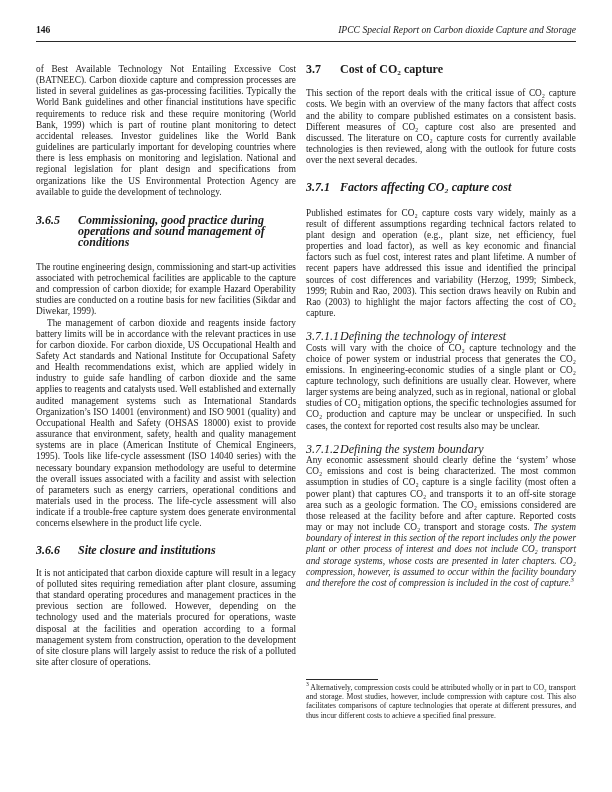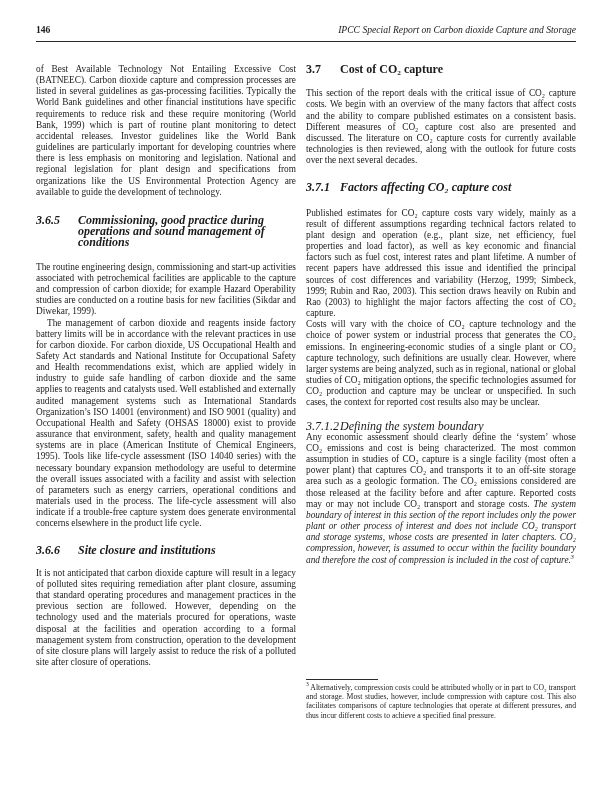--- a/index.html
+++ b/index.html
@@ -124,20 +124,24 @@
 
       <p class="body">This section of the report deals with the critical issue of CO₂ capture costs. We begin with an overview of the many factors that affect costs and the ability to compare published estimates on a consistent basis. Different measures of CO₂ capture cost also are presented and discussed. The literature on CO₂ capture costs for currently available technologies is then reviewed, along with the outlook for future costs over the next several decades.</p>
 
       <div class="head head-bold-italic h-371">
         <span class="num">3.7.1</span>
         <span class="txt">Factors affecting CO₂ capture cost</span>
       </div>
 
       <p class="body">Published estimates for CO₂ capture costs vary widely, mainly as a result of different assumptions regarding technical factors related to plant design and operation (e.g., plant size, net efficiency, fuel properties and load factor), as well as key economic and financial factors such as fuel cost, interest rates and plant lifetime. A number of recent papers have addressed this issue and identified the principal sources of cost differences and variability (Herzog, 1999; Simbeck, 1999; Rubin and Rao, 2003). This section draws heavily on Rubin and Rao (2003) to highlight the major factors affecting the cost of CO₂ capture.</p>
 
+      <div class="head head-italic h-3711">
+        <span class="num">3.7.1.1</span>
+        <span class="txt">Defining the technology of interest</span>
+      </div>
 
       <p class="body">Costs will vary with the choice of CO₂ capture technology and the choice of power system or industrial process that generates the CO₂ emissions. In engineering-economic studies of a single plant or CO₂ capture technology, such definitions are usually clear. However, where larger systems are being analyzed, such as in regional, national or global studies of CO₂ mitigation options, the specific technologies assumed for CO₂ production and capture may be unclear or unspecified. In such cases, the context for reported cost results also may be unclear.</p>
 
       <div class="head head-italic h-3712">
         <span class="num">3.7.1.2</span>
         <span class="txt">Defining the system boundary</span>
       </div>
 
       <p class="body"><span>Any economic assessment should clearly define the ‘system’ whose CO₂ emissions and cost is being characterized. The most common assumption in studies of CO₂ capture is a single facility (most often a power plant) that captures CO₂ and transports it to an off-site storage area such as a geologic formation. The CO₂ emissions considered are those released at the facility before and after capture. Reported costs may or may not include CO₂ transport and storage costs.</span>
         <span class="it">The system boundary of interest in this section of the report includes only the power plant or other process of interest and does not include CO₂ transport and storage systems, whose costs are presented in later chapters. CO₂ compression, however, is assumed to occur within the facility boundary and therefore the cost of compression is included in the cost of capture.</span><sup class="ref">3</sup></p>

